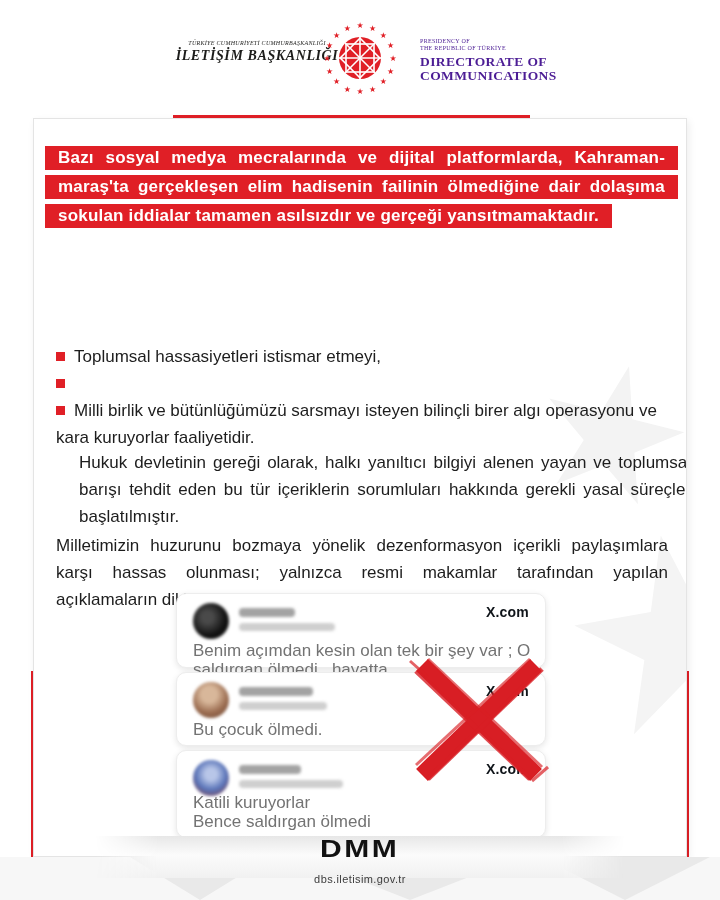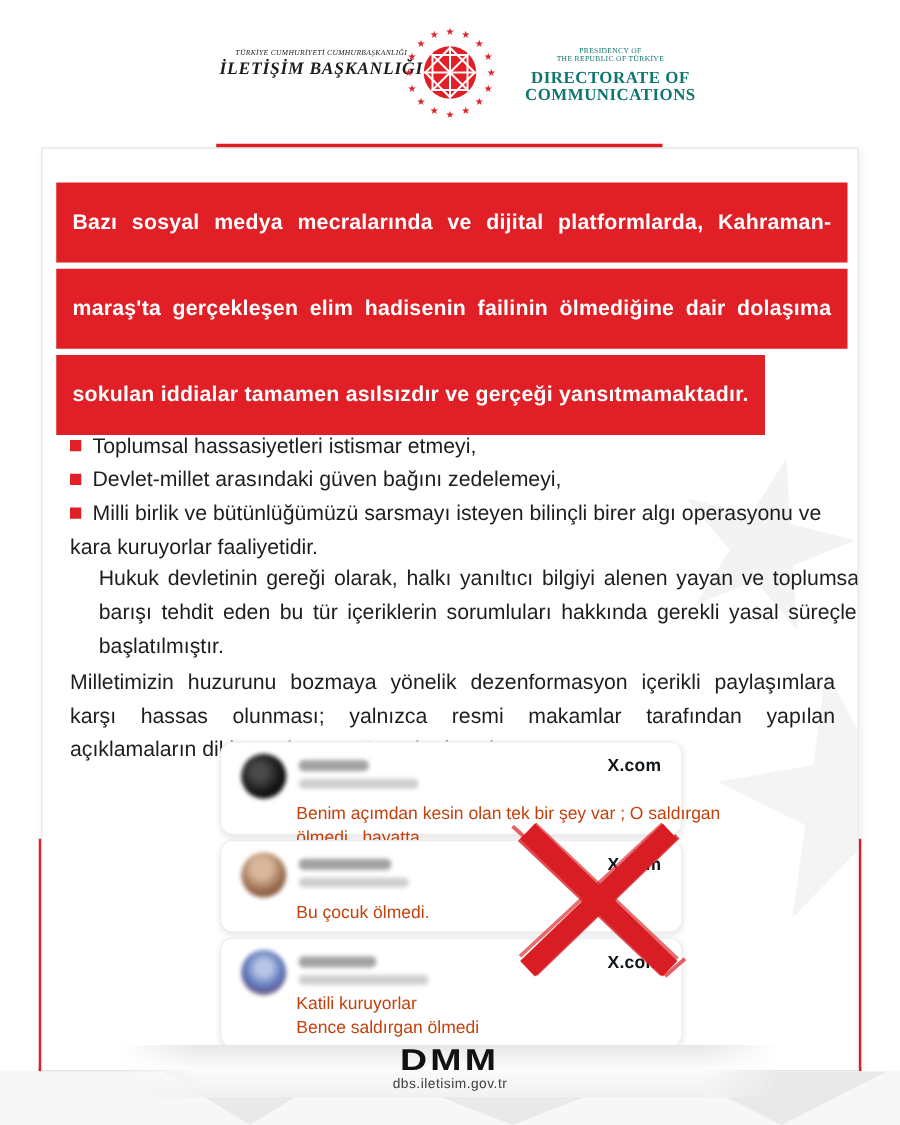--- a/index.html
+++ b/index.html
@@ -7,21 +7,21 @@
     width:720px;height:900px;position:relative;overflow:hidden;
     background:#ffffff;
     font-family:"Liberation Sans", sans-serif;
     -webkit-font-smoothing:antialiased;
   }
   
   .header{position:absolute;left:0;top:0;width:720px;height:118px;background:#fff;}
   .org-left{position:absolute;left:172px;top:40px;width:170px;text-align:center;color:#1d1d1b;font-style:italic;}
   .org-left .tiny{font-family:"Liberation Serif",serif;font-size:6px;letter-spacing:.3px;white-space:nowrap;}
   .org-left .big{font-family:"Liberation Serif",serif;font-weight:700;font-size:14px;letter-spacing:.6px;margin-top:2px;white-space:nowrap;}
-  .org-right{position:absolute;left:420px;top:38px;text-align:center;color:#0f766e;}
+  .org-right{position:absolute;left:420px;top:38px;text-align:left;color:#4c1d95;}
   .org-right .tiny{font-family:"Liberation Serif",serif;font-size:6px;letter-spacing:.3px;line-height:7px;}
   .org-right .big{font-family:"Liberation Serif",serif;font-weight:700;font-size:13.5px;letter-spacing:.4px;line-height:14px;margin-top:3px;}
   .emblem{position:absolute;left:324px;top:20px;width:72px;height:74px;}
   
   .star{position:absolute;clip-path:polygon(50% 0%,61% 35%,98% 35%,68% 57%,79% 91%,50% 70%,21% 91%,32% 57%,2% 35%,39% 35%);}
   .wm1{left:505px;top:245px;width:145px;height:145px;background:#f3f3f3;transform:rotate(14deg);}
   .wm2{left:540px;top:415px;width:210px;height:210px;background:#f4f4f4;transform:rotate(-10deg);}
   .bottom-pattern{position:absolute;left:0;top:857px;width:720px;height:43px;background:#f7f7f7;}
   .tri{position:absolute;top:0;height:43px;background:#e9e9e9;clip-path:polygon(0 0,100% 0,50% 100%);}
   .tri.t1{left:130px;width:140px;}
@@ -35,21 +35,21 @@
   }
   .accent-top{position:absolute;left:173px;top:115px;width:357px;height:5px;background:#e01f26;}
   .accent-left{position:absolute;left:31px;top:671px;width:3px;height:186px;background:#e01f26;}
   .accent-right{position:absolute;left:686px;top:671px;width:3px;height:186px;background:#e01f26;}
   .accent-bottom-l{position:absolute;left:31px;top:854px;width:208px;height:3px;background:#e01f26;}
   .accent-bottom-r{position:absolute;left:480px;top:854px;width:209px;height:3px;background:#e01f26;}
   
   .banner{position:absolute;left:11px;top:27px;width:633px;}
   .banner .bar{
     background:#e01f26;color:#fff;font-weight:700;font-size:17px;
-    padding:22px 13px;margin-bottom:5px;box-sizing:border-box;
+    padding:2px 13px;margin-bottom:5px;box-sizing:border-box;
     text-align:justify;text-align-last:justify;letter-spacing:.2px;
   }
   .banner .bar.last{display:inline-block;text-align:left;text-align-last:left;width:auto;}
   
   .para{position:absolute;left:22px;width:612px;font-size:17px;line-height:27px;color:#1d1d1d;text-align:justify;}
   .p1{top:137px;}
   .p2{top:330px;margin-left:23px;}
   .p3{top:413px;}
   .bullets{position:absolute;left:22px;top:224px;width:612px;font-size:17px;line-height:27px;color:#1d1d1d;}
   .bullet-sq{display:inline-block;width:9px;height:9px;background:#e01f26;margin-right:9px;position:relative;top:-1px;}
@@ -62,36 +62,36 @@
   .tw1{top:474px;height:75px;}
   .tw2{top:553px;height:74px;}
   .tw3{top:631px;height:88px;}
   .avatar{position:absolute;left:16px;top:9px;width:36px;height:36px;border-radius:50%;filter:blur(1.5px);}
   .av1{background:radial-gradient(circle at 40% 40%, #4a4a4a 0 18%, #111 60%);}
   .av2{background:radial-gradient(circle at 45% 35%, #d8b79a 0 25%, #9a6b4f 60%, #6c4a38);}
   .av3{background:radial-gradient(circle at 50% 40%, #b8c6e8 0 20%, #5a74b8 55%, #8a3a3a);}
   .name-bar{position:absolute;left:62px;top:14px;height:9px;border-radius:4px;background:#a3a3a3;filter:blur(1.6px);}
   .handle-bar{position:absolute;left:62px;top:29px;height:8px;border-radius:4px;background:#cfcfcf;filter:blur(1.6px);}
   .xcom{position:absolute;right:16px;top:10px;font-size:14px;font-weight:700;color:#0f1419;letter-spacing:.2px;}
-  .tweet-text{position:absolute;left:16px;font-size:14px;line-height:19px;color:#c2410c;margin-left:44px;}
+  .tweet-text{position:absolute;left:16px;font-size:17px;line-height:19px;color:#737373;}
   .tt1{top:47px;width:340px;}
   .tt2{top:47px;}
   .tt3{top:42px;}
   
   .stamp{position:absolute;left:408px;top:655px;width:142px;height:132px;}
   
   .footer-band{
     position:absolute;left:95px;top:836px;width:530px;height:42px;
     background:linear-gradient(180deg,#e7e7e7 0,#fbfbfb 45%,#f1f1f1 100%);
     -webkit-mask-image:linear-gradient(90deg,transparent 0,#000 12%,#000 88%,transparent 100%);
             mask-image:linear-gradient(90deg,transparent 0,#000 12%,#000 88%,transparent 100%);
   }
   .dmm-box{position:absolute;left:260px;top:838px;width:200px;text-align:center;}
   .dmm-logo{font-size:24px;font-weight:900;color:#121212;letter-spacing:2px;transform:scaleX(1.25);display:inline-block;line-height:22px;}
-  .dmm-url{font-size:11px;color:#3c3c3c;letter-spacing:.4px;margin-top:0;}
+  .dmm-url{font-size:11px;color:#3c3c3c;letter-spacing:.4px;margin-top:12px;}
 </style>
 </head>
 <body>
 
 <div class="header">
   <div class="org-left">
     <div class="tiny">TÜRKİYE CUMHURİYETİ CUMHURBAŞKANLIĞI</div>
     <div class="big">İLETİŞİM BAŞKANLIĞI</div>
   </div>
 
@@ -148,21 +148,21 @@
 
   <div class="banner">
     <div class="bar">Bazı sosyal medya mecralarında ve dijital platformlarda, Kahraman-</div>
     <div class="bar">maraş'ta gerçekleşen elim hadisenin failinin ölmediğine dair dolaşıma</div>
     <div class="bar last">sokulan iddialar tamamen asılsızdır ve gerçeği yansıtmamaktadır.</div>
   </div>
 
 
   <div class="bullets">
     <div><span class="bullet-sq"></span><span>Toplumsal hassasiyetleri istismar etmeyi,</span></div>
-    <div><span class="bullet-sq"></span><span>Devlet-millet arasındaki güven bağını zedelemeyi,</span></div>
+    <div><span class="bullet-sq"></span></div>
     <div><span class="bullet-sq"></span><span>Milli birlik ve bütünlüğümüzü sarsmayı isteyen bilinçli birer algı operasyonu ve kara kuruyorlar faaliyetidir.</span></div>
   </div>
 
   <div class="para p2">Hukuk devletinin gereği olarak, halkı yanıltıcı bilgiyi alenen yayan ve toplumsal barışı tehdit eden bu tür içeriklerin sorumluları hakkında gerekli yasal süreçler başlatılmıştır.</div>
   <div class="para p3">Milletimizin huzurunu bozmaya yönelik dezenformasyon içerikli paylaşımlara karşı hassas olunması; yalnızca resmi makamlar tarafından yapılan açıklamaların dikkate alınması önemle rica olunur.</div>
 
   <div class="tweet tw1">
     <div class="avatar av1"></div>
     <div class="name-bar" style="width:56px;"></div>
     <div class="handle-bar" style="width:96px;"></div>

